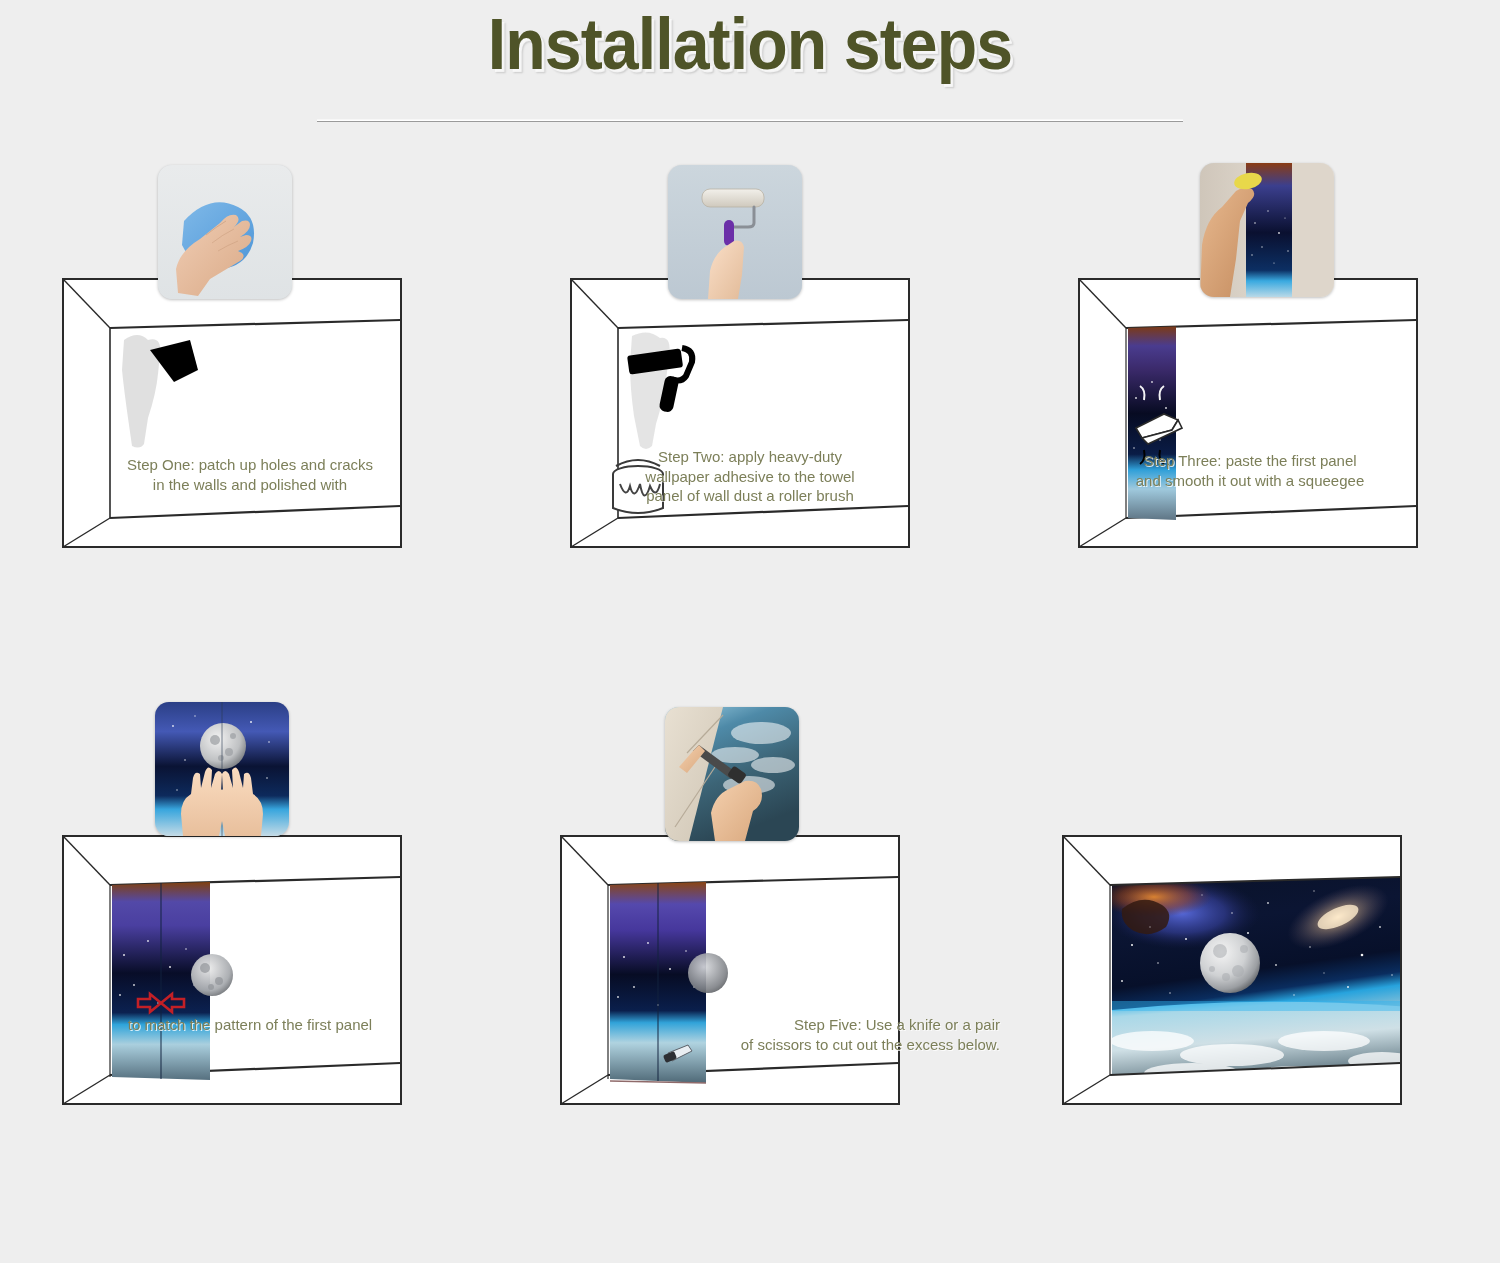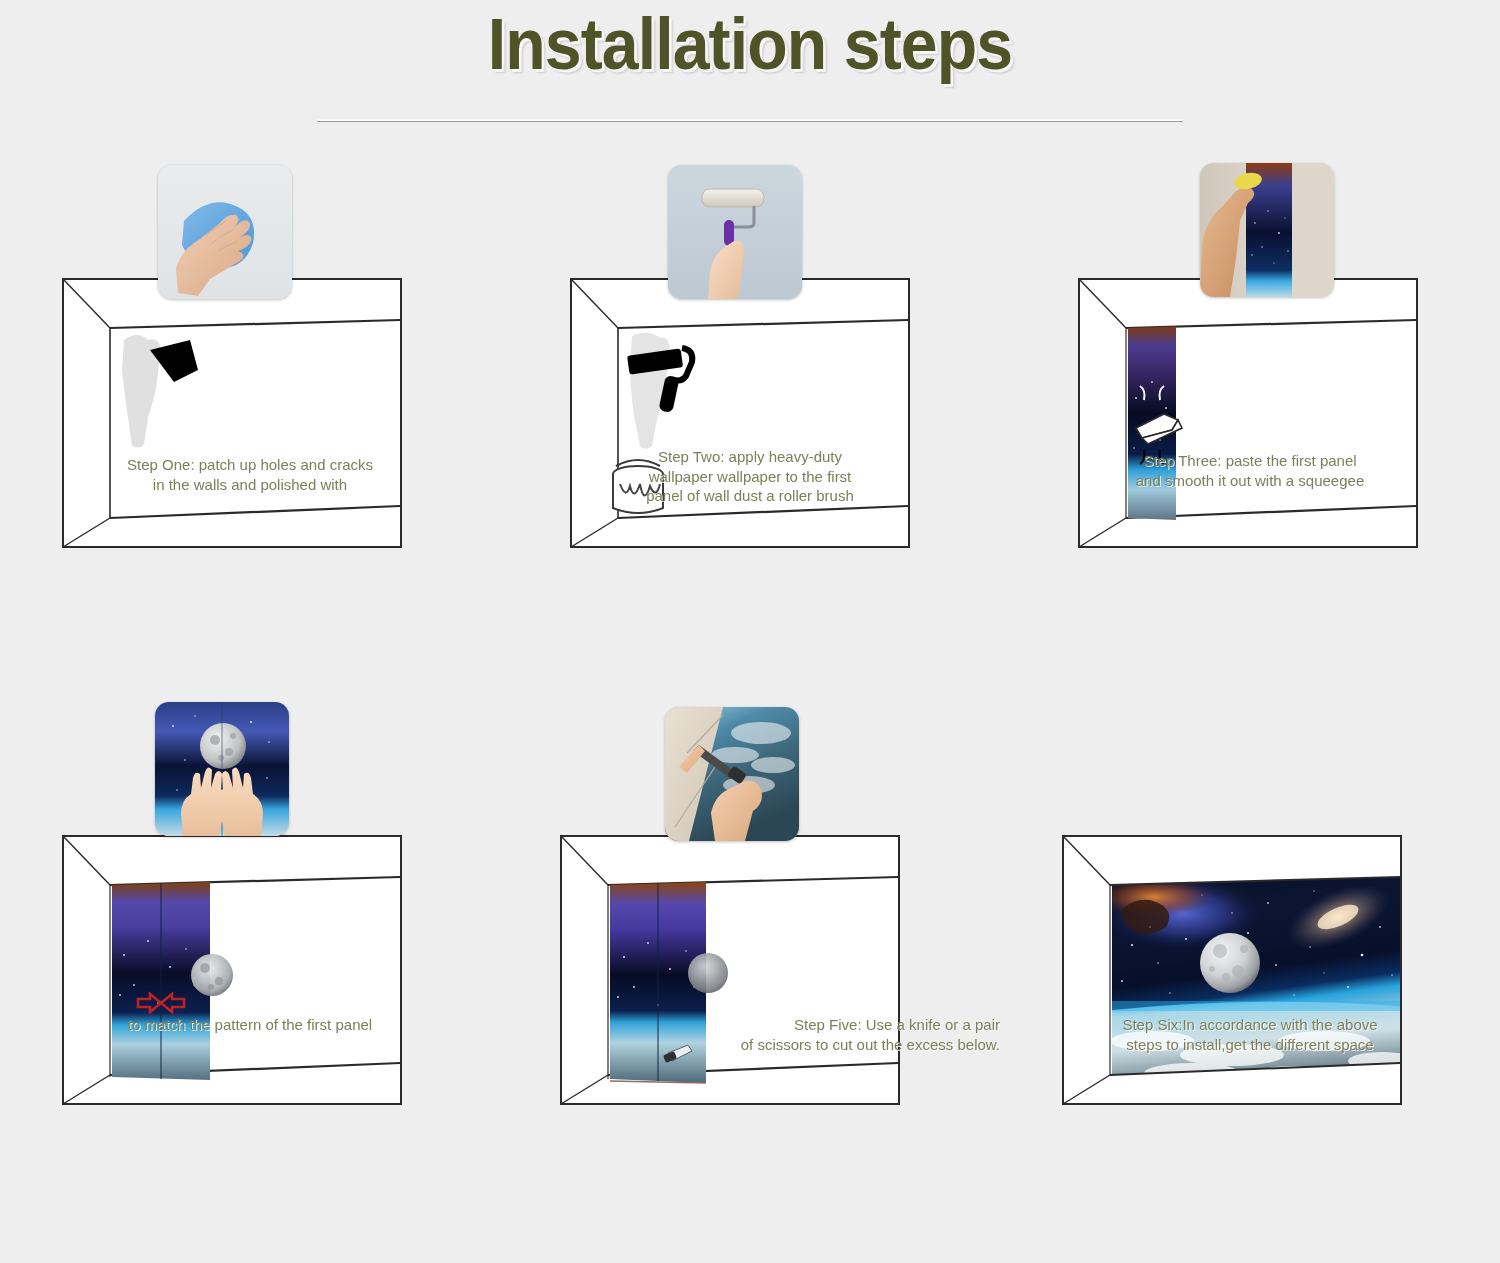--- a/index.html
+++ b/index.html
@@ -182,21 +182,21 @@
         <g stroke="#3a3a3a" stroke-width="2" fill="#ffffff">
           <ellipse cx="68" cy="196" rx="25" ry="8"></ellipse>
           <path d="M43 196 L43 230 Q68 240 93 230 L93 196"></path>
           <path d="M46 188 Q68 176 90 188" fill="none"></path>
         </g>
         <path d="M50 206 Q56 222 60 208 Q64 224 70 206 Q74 228 80 208 Q86 222 90 206" stroke="#444" stroke-width="2" fill="none"></path>
       </svg>
     </div>
     <div class="caption" style="top:292px;">
       <span class="ln">Step Two: apply heavy-duty</span>
-      <span class="ln">wallpaper wallpaper to the first</span>
+      <span class="ln">wallpaper adhesive to the towel</span>
       <span class="ln">panel of wall dust a roller brush</span>
     </div>
   </div>
 
   <div class="step-cell">
     <div class="inset-photo" style="left:200px; top:8px;">
       <svg viewBox="0 0 134 134" preserveAspectRatio="none">
         <defs>
           <linearGradient id="sp3" x1="0" y1="0" x2="0" y2="1">
             <stop offset="0" stop-color="#8a3c14"></stop>
@@ -562,19 +562,15 @@
           </g>
           <rect x="40" y="166" width="310" height="10" fill="#2fb4ef" opacity="0.45"></rect>
         </g>
         <line x1="1" y1="1" x2="48" y2="50" stroke="#2a2a2a" stroke-width="1.4"></line>
         <line x1="1" y1="269" x2="48" y2="240" stroke="#2a2a2a" stroke-width="1.4"></line>
         <line x1="48" y1="50" x2="338" y2="42" stroke="#2a2a2a" stroke-width="2"></line>
         <line x1="48" y1="240" x2="338" y2="228" stroke="#2a2a2a" stroke-width="2"></line>
         <line x1="48" y1="50" x2="48" y2="240" stroke="#2a2a2a" stroke-width="1.2"></line>
       </svg>
     </div>
-    <div class="caption" style="top:295px;">
-      <span class="ln">Step Six:In accordance with the above</span>
-      <span class="ln">steps to install,get the different space</span>
-    </div>
   </div>
 
 </div>
 
 </body></html>

